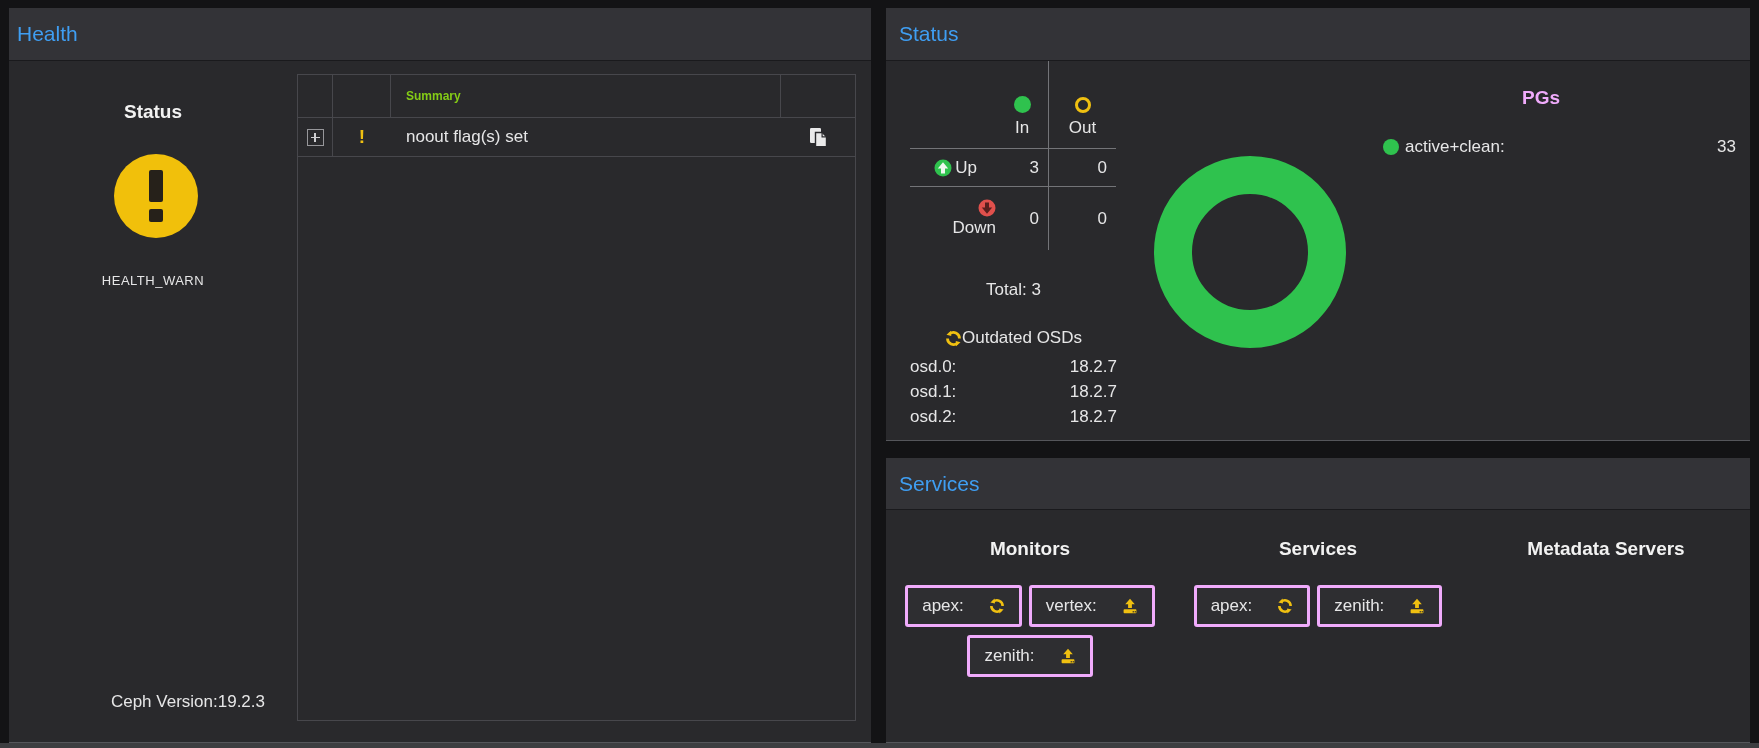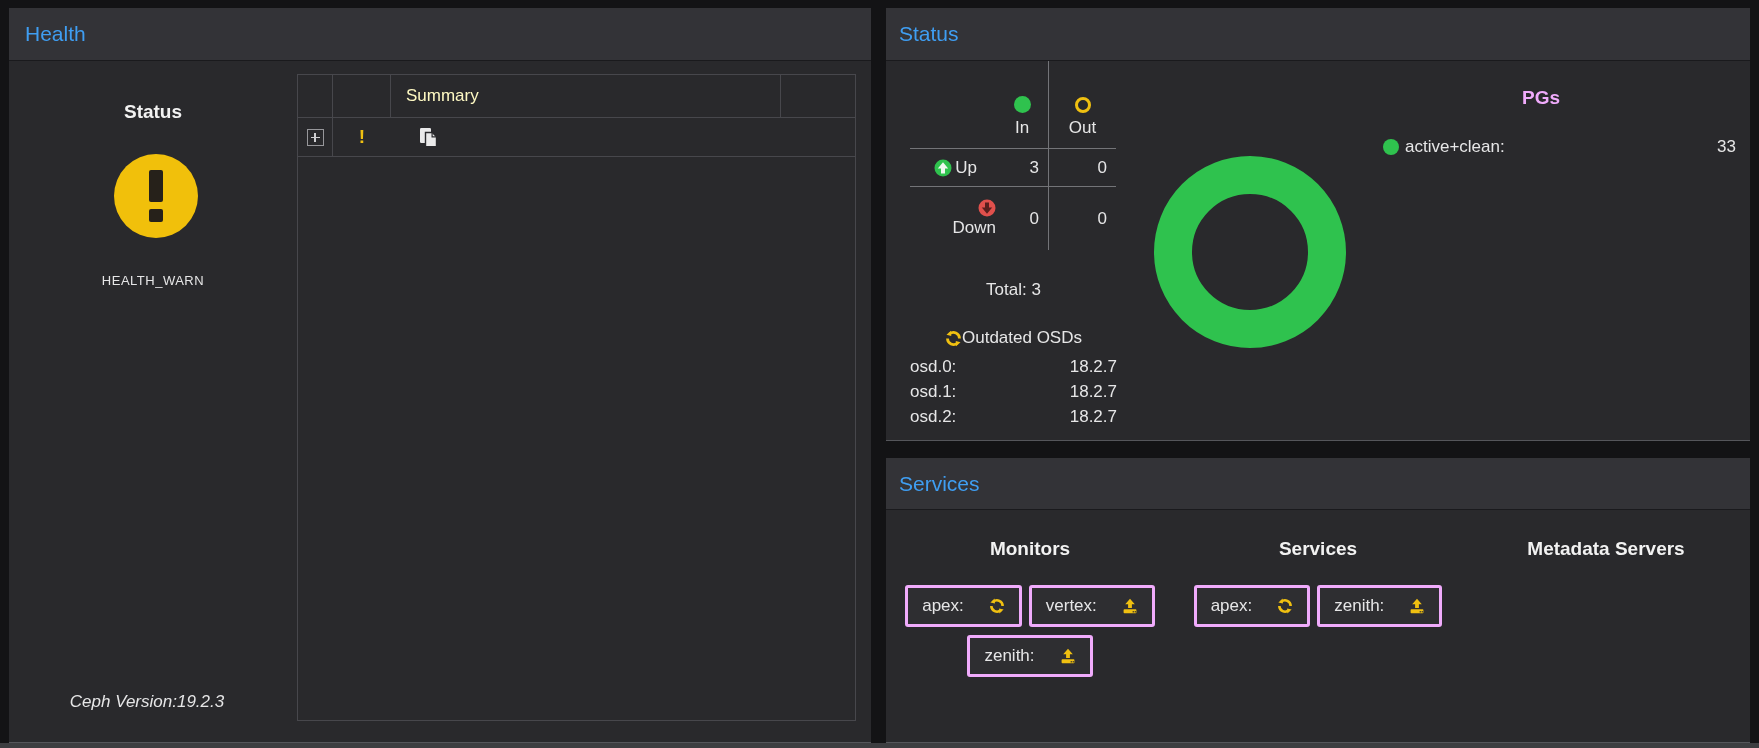--- a/index.html
+++ b/index.html
@@ -22,46 +22,46 @@
   .bottom-strip{position:absolute;left:0;bottom:0;width:100%;height:5px;background:#3d3e41;}
 
   .panel{position:absolute;background:var(--panel-bg);border-bottom:1px solid #55565b;}
   .panel-header{height:53px;background:var(--header-bg);border-bottom:1px solid var(--border-dark);
     display:flex;align-items:center;}
   .panel-title{color:var(--blue);font-size:21px;}
   .panel-body{position:absolute;left:0;top:53px;right:0;bottom:0;}
 
   
   #panel-health{left:9px;top:8px;width:862px;height:735px;}
-  #panel-health .panel-header{padding-left:16px;}
+  #panel-health .panel-header{padding-left:8px;}
   .health-col{position:absolute;left:0;top:0;width:288px;height:100%;}
   .sec-heading{font-weight:bold;font-size:19px;color:#f2f2f2;text-align:center;}
   .health-col .sec-heading{position:absolute;top:40px;width:100%;}
   .warn-circle{position:absolute;left:105px;top:93px;width:84px;height:84px;border-radius:50%;
     background:#f1c00b;}
   .warn-bar{position:absolute;left:35px;top:16px;width:14px;height:32px;border-radius:2px;background:#26211a;}
   .warn-dot{position:absolute;left:35px;top:55px;width:14px;height:13px;border-radius:2px;background:#26211a;}
   .health-state{position:absolute;top:212px;width:100%;text-align:center;font-size:13px;letter-spacing:.5px;}
-  .version-row{position:absolute;left:20px;top:631px;width:236px;display:flex;justify-content:center;font-size:17px;font-style:italic;}
+  .version-row{position:absolute;left:20px;top:631px;width:236px;display:flex;justify-content:flex-end;font-size:17px;}
 
   .health-table{position:absolute;left:288px;top:13px;width:559px;height:647px;border:1px solid var(--line);}
   .ht-header{display:flex;height:43px;border-bottom:1px solid var(--line);}
   .ht-header .c{border-right:1px solid var(--line);height:100%;}
   .ht-header .c:last-child{border-right:none;}
   .ht-row{display:flex;height:39px;border-bottom:1px solid var(--line);align-items:center;}
   .c1{width:35px;flex:none;display:flex;align-items:center;justify-content:center;}
   .c2{width:58px;flex:none;display:flex;align-items:center;justify-content:center;}
   .c3{flex:1;display:flex;align-items:center;padding-left:15px;font-size:17px;}
   .c4{width:74px;flex:none;display:flex;align-items:center;justify-content:center;}
   .ht-row .c1{border-right:1px solid var(--line);height:100%;}
   .expander{position:relative;width:17px;height:17px;border:1px solid #97979b;background:transparent;cursor:pointer;}
   .expander::before{content:"";position:absolute;left:3px;top:7px;width:9px;height:1.6px;background:#cfcfd2;}
   .expander::after{content:"";position:absolute;left:6.7px;top:3px;width:1.6px;height:9px;background:#cfcfd2;}
   .excl{color:var(--yellow);font-weight:900;font-size:19px;}
-  .sum-head{font-size:17px;color:#fef9c3;display:flex;align-items:center;padding-left:15px;}
+  .sum-head{font-size:12px;color:#84cc16;display:flex;align-items:center;padding-left:15px;font-weight:bold;}
 
   
   #panel-status{left:886px;top:8px;width:864px;height:433px;}
   #panel-status .panel-header{padding-left:13px;}
 
   .osd-grid{position:absolute;left:24px;top:0;display:grid;
     grid-template-columns:86px 53px 67px;grid-template-rows:88px 38px 63px;font-size:17px;}
   .og{display:flex;align-items:center;justify-content:center;}
   .og.hline{border-bottom:1px solid var(--grid-line);}
   .og.vline{border-right:1px solid var(--grid-line);}
@@ -130,20 +130,21 @@
           <div class="c3 c sum-head">Summary</div>
           <div class="c4"></div>
         </div>
         <div class="ht-row">
           <div class="c1">
             <span class="expander"></span>
           </div>
           <div class="c2">
             <span class="excl">!</span>
           </div>
+          <div class="c3">noout flag(s) set</div>
           <div class="c4">
             <span>
               <svg width="19" height="21" viewBox="0 0 19 21">
                 <rect x="1" y="1" width="11" height="15" rx="1.2" fill="#e9e9ea"></rect>
                 <path d="M6.5 5.5 h7 l4 4.2 V19.6 h-11 z" fill="#e9e9ea" stroke="#29292c" stroke-width="1.4"></path>
                 <path d="M13.1 5.8 v4 h4" fill="none" stroke="#29292c" stroke-width="1.2"></path>
               </svg>
             </span>
           </div>
         </div>

